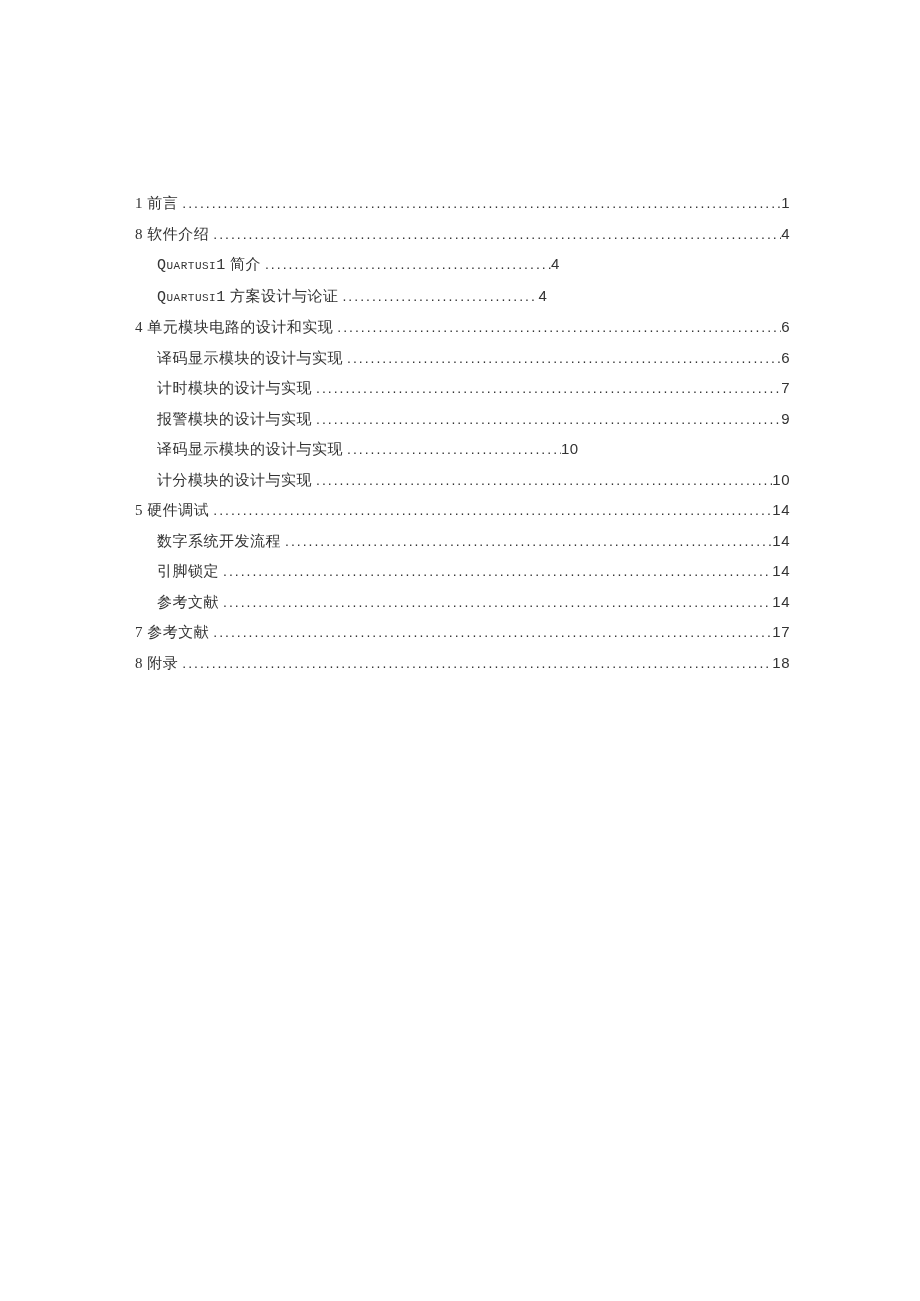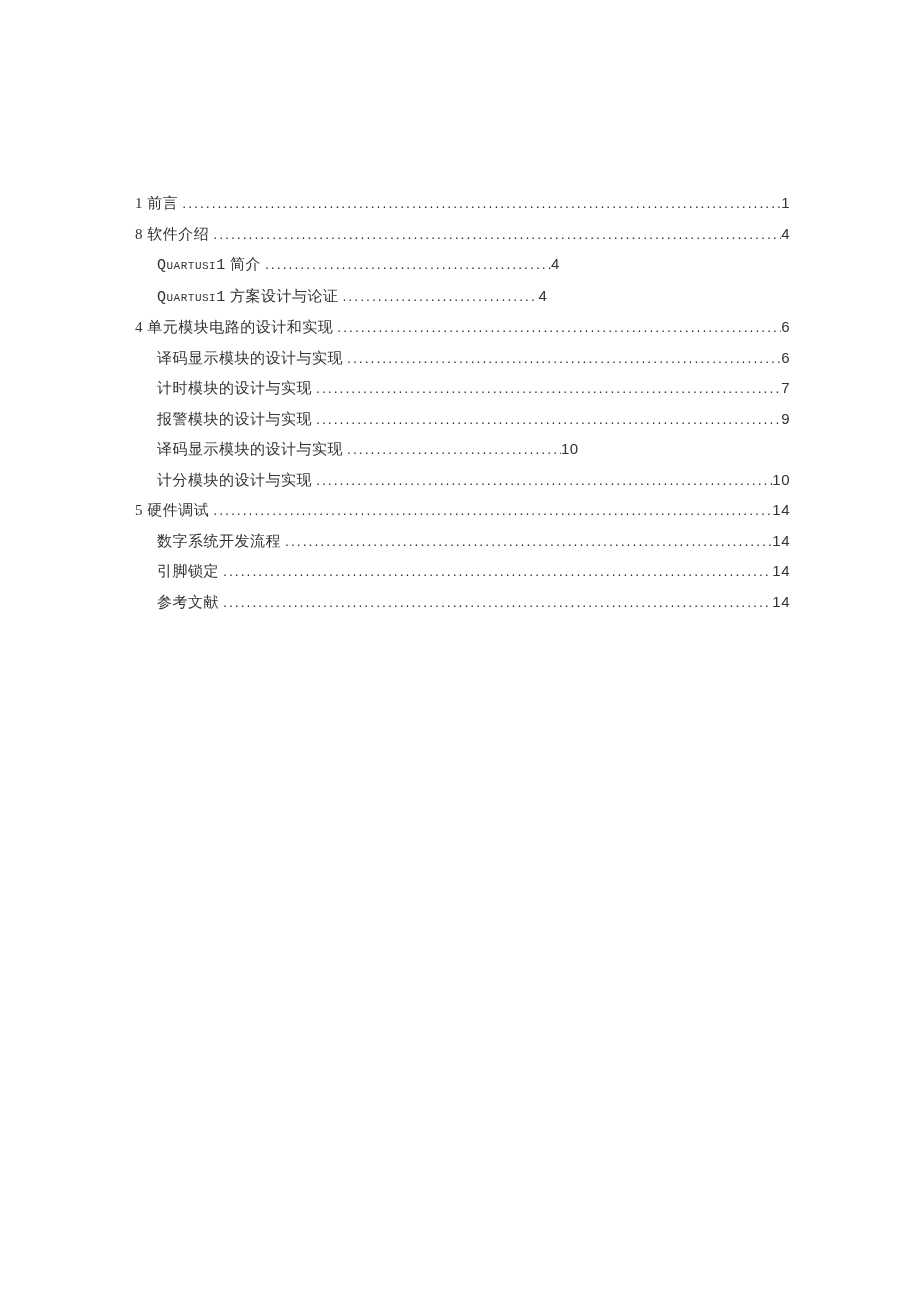--- a/index.html
+++ b/index.html
@@ -180,15 +180,25 @@
     <span class="toc-page">14</span>
   </div>
 
   <div class="toc-entry level-2">
     <span class="toc-title">参考文献</span>
     <span class="toc-leader"></span>
     <span class="toc-page">14</span>
   </div>
 
 
-
+  <div class="toc-entry">
+    <span class="toc-title">7 参考文献</span>
+    <span class="toc-leader"></span>
+    <span class="toc-page">17</span>
+  </div>
+
+  <div class="toc-entry">
+    <span class="toc-title">8 附录</span>
+    <span class="toc-leader"></span>
+    <span class="toc-page">18</span>
+  </div>
 
 </div>
 
 </body></html>

